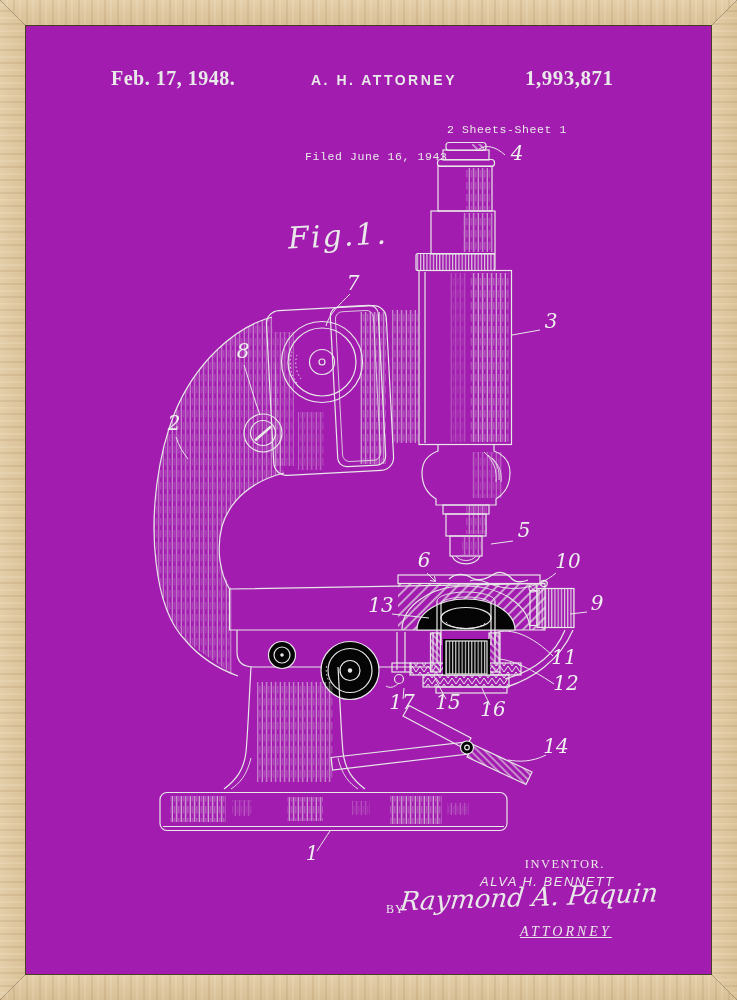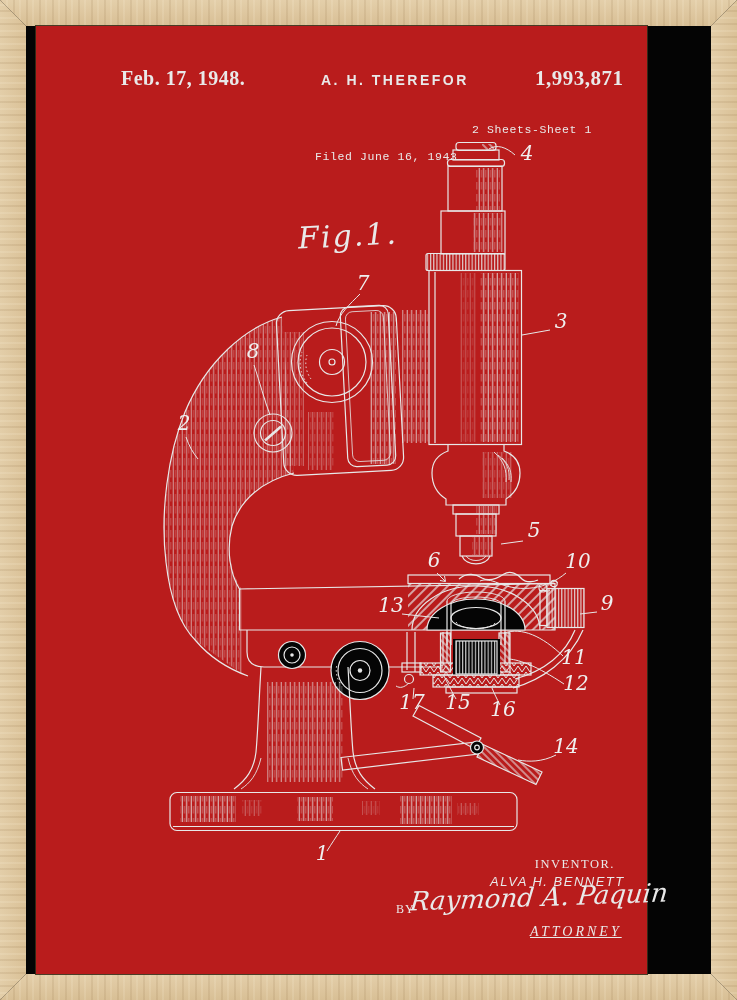--- a/index.html
+++ b/index.html
@@ -15,30 +15,30 @@
   .wood-v{top:0;width:26px;height:1000px;
     background:
       repeating-linear-gradient(0deg, rgba(134,100,56,.12) 0 2px, rgba(0,0,0,0) 2px 6px,
         rgba(255,246,224,.14) 6px 8px, rgba(0,0,0,0) 8px 13px),
       linear-gradient(90deg,#e3cea9,#dac197);}
   .wood-top{top:0;clip-path:polygon(0 0,737px 0,711px 26px,26px 26px);}
   .wood-bottom{bottom:0;clip-path:polygon(26px 0,711px 0,737px 26px,0 26px);}
   .wood-left{left:0;clip-path:polygon(0 0,26px 26px,26px 974px,0 1000px);}
   .wood-right{right:0;clip-path:polygon(26px 0,26px 1000px,0 974px,0 26px);}
   
-  .art{position:absolute;left:36px;top:26px;width:611px;height:948px;background:#b91c1c;
+  .art{position:absolute;left:26px;top:26px;width:685px;height:948px;background:#a21caf;
        box-shadow:0 0 0 1px rgba(58,45,24,.9);}
   .txt{position:absolute;color:#e9e9e9;white-space:nowrap;}
   .t-date{left:85px;top:41px;font:bold 20px "Liberation Serif",serif;letter-spacing:.5px;}
   .t-name{left:285px;top:46px;font:bold 14px "Liberation Sans",sans-serif;letter-spacing:2.5px;}
   .t-num{left:499px;top:40px;font:bold 21px "Liberation Serif",serif;letter-spacing:.5px;}
   .t-title{left:130px;top:73px;width:400px;text-align:center;
            font:11.5px "Liberation Mono",monospace;letter-spacing:.8px;}
   .t-filed{left:279px;top:97px;font:11.5px "Liberation Mono",monospace;letter-spacing:.6px;margin-top:27px;}
-  .t-sheet{left:421px;top:97px;width:150px;text-align:center;
+  .t-sheet{left:421px;top:97px;width:150px;text-align:left;
            font:11.5px "Liberation Mono",monospace;letter-spacing:.6px;}
   .t-fig{left:262px;top:192px;font:italic 30px "DejaVu Serif",serif;letter-spacing:2px;
          transform:rotate(-3deg);}
   .t-invcap{left:444px;top:831px;width:135px;text-align:right;
             font:12.5px "Liberation Serif",serif;letter-spacing:1.5px;}
   .t-invname{left:454px;top:848px;font:italic 13px "Liberation Sans",sans-serif;letter-spacing:1.5px;}
   .t-by{left:360px;top:869px;font:12px "Liberation Serif",serif;letter-spacing:1px;margin-top:7px;}
   .t-sig{left:374px;top:856px;font:italic 26px "DejaVu Serif",serif;
          transform:rotate(-2deg) skewX(-8deg);}
   .t-att{left:494px;top:898px;font:italic 14px "Liberation Serif",serif;letter-spacing:3px;text-decoration:underline;}
@@ -49,21 +49,21 @@
 <body>
 
 <div class="poster">
   <div class="wood wood-h wood-top"></div>
   <div class="wood wood-h wood-bottom"></div>
   <div class="wood wood-v wood-left"></div>
   <div class="wood wood-v wood-right"></div>
 
   <div class="art">
     <div class="txt t-date">Feb. 17, 1948.</div>
-    <div class="txt t-name">A. H. THEREFOR</div>
+    <div class="txt t-name">A. H. ATTORNEY</div>
     <div class="txt t-num">1,993,871</div>
     <div class="txt t-filed">Filed June 16, 1943</div>
     <div class="txt t-sheet">2 Sheets-Sheet 1</div>
     <div class="txt t-fig">Fig.1.</div>
 
     <svg width="685" height="948" viewBox="26 26 685 948">
       <defs>
         <pattern id="pv" width="4.5" height="12" patternUnits="userSpaceOnUse">
           <path d="M1.2,0 V12" stroke="#e6e6e6" stroke-width="1"></path>
           <path d="M3.4,2 V9.5" stroke="#e6e6e6" stroke-width=".8" opacity=".6"></path>

